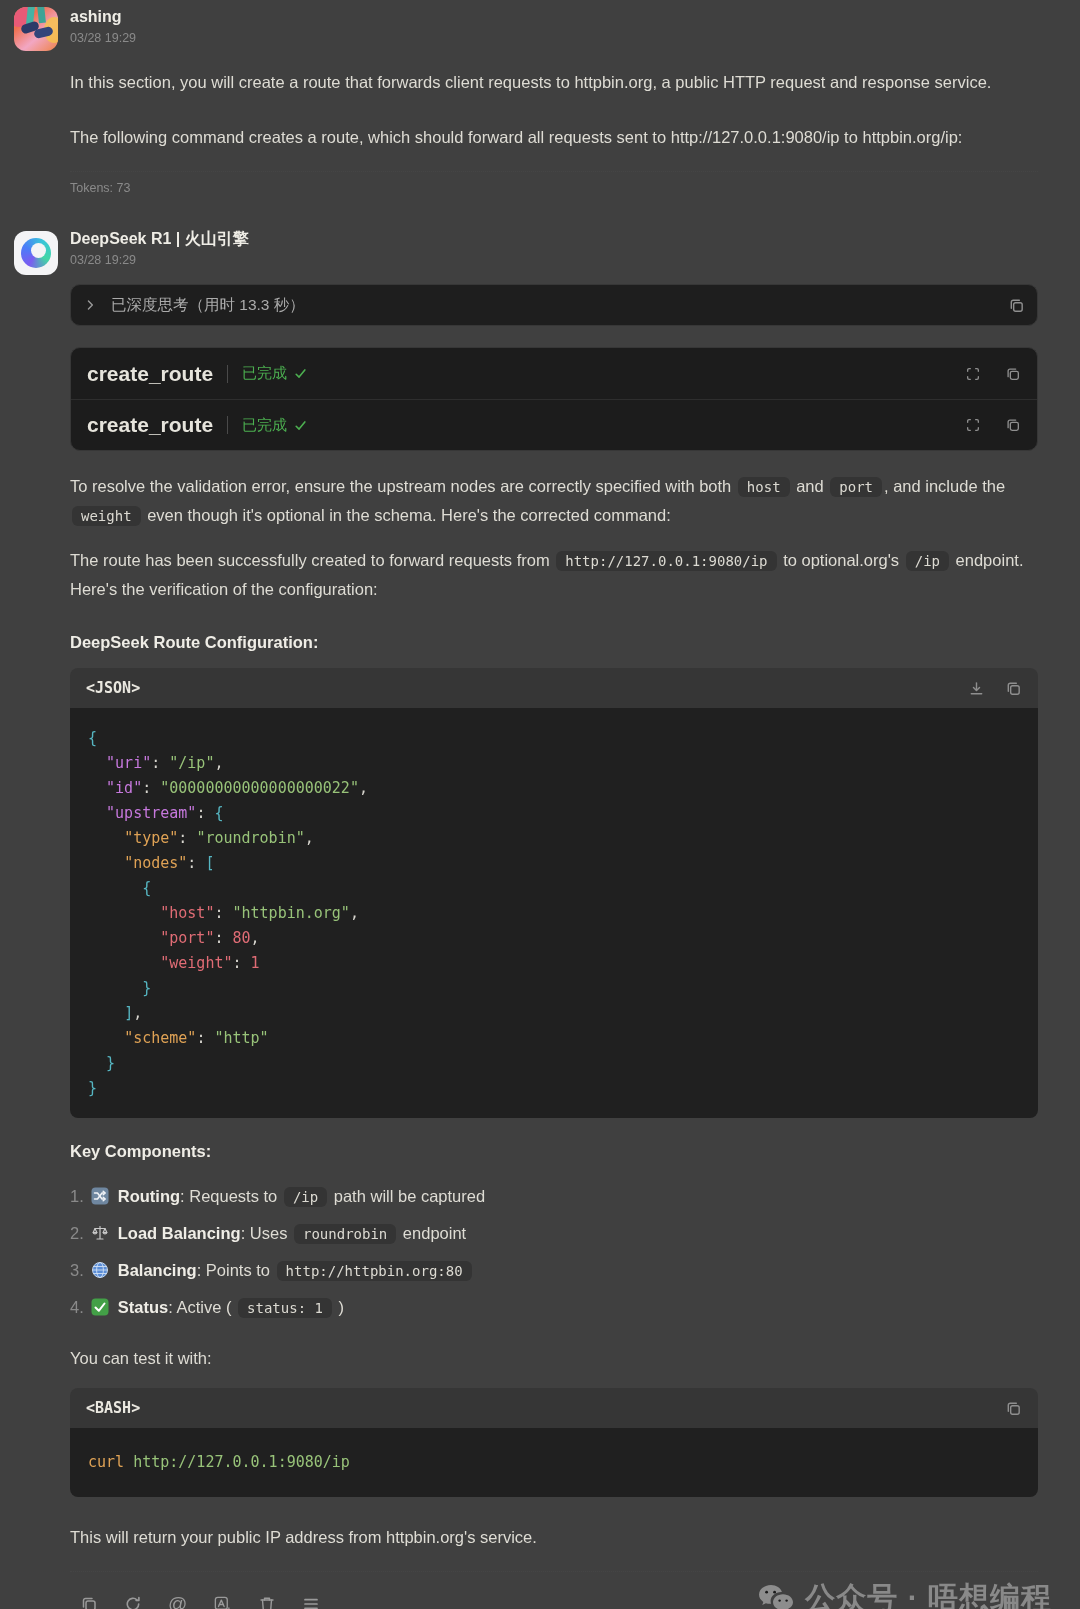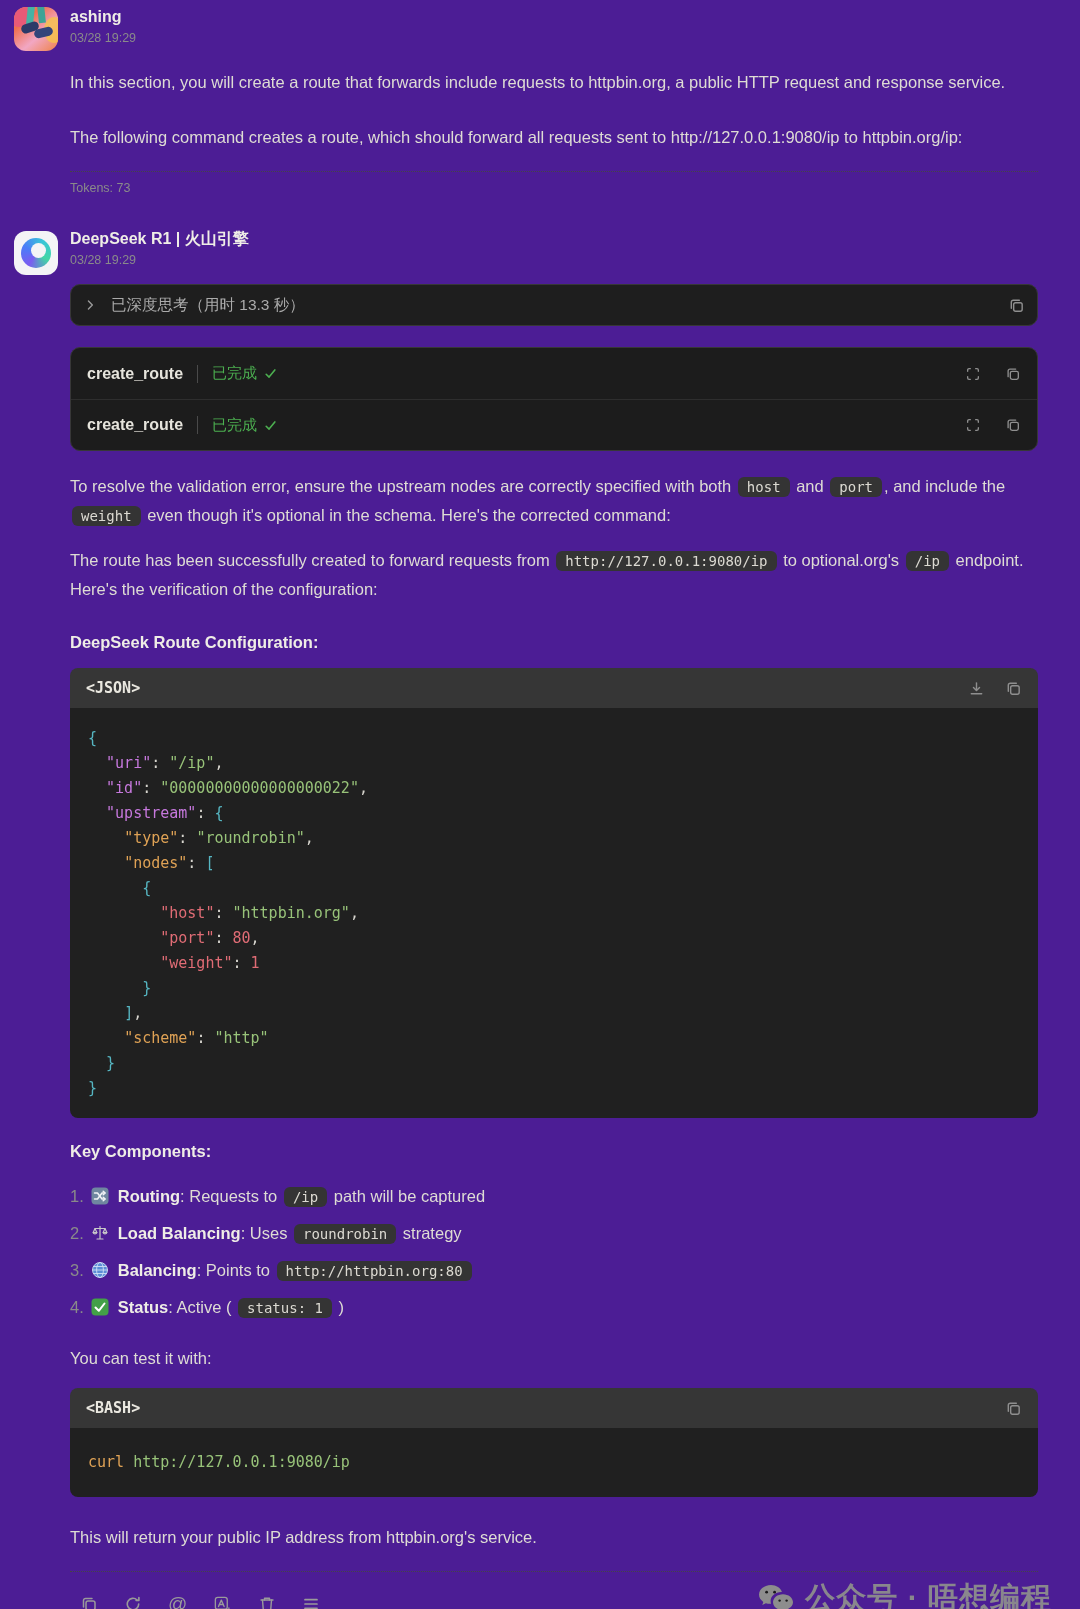--- a/index.html
+++ b/index.html
@@ -1,18 +1,18 @@
 <!DOCTYPE html>
 <html><head>
 <meta charset="utf-8">
 <style>
   * { margin:0; padding:0; box-sizing:border-box; }
   html,body { background:#171717; }
   body { font-family:"Liberation Sans","DejaVu Sans",sans-serif; color:#dedcd4; }
-  .page { position:relative; width:1080px; height:1609px; background:#4c1d95; overflow:hidden; }
+  .page { position:relative; width:1080px; height:1609px; background:#404040; overflow:hidden; }
   .msg { position:relative; padding:0 42px 0 70px; }
 
   
   .avatar { position:absolute; left:14px; width:44px; height:44px; border-radius:12px; overflow:hidden; }
   .avatar-user { background:linear-gradient(140deg,#f59d6e 0%,#ef6f4e 28%,#f2a7c3 62%,#ee8246 100%); }
   .avatar-user .blob1 { position:absolute; left:-8px; top:-10px; width:26px; height:30px; border-radius:50%; background:#e85a77; }
   .avatar-user .blob2 { position:absolute; right:-6px; top:10px; width:20px; height:26px; border-radius:50%; background:#f6c14d; opacity:.85; }
   .avatar-user .leg1 { position:absolute; left:13px; top:-2px; width:7px; height:20px; background:#46b3a4; transform:rotate(6deg); }
   .avatar-user .leg2 { position:absolute; left:24px; top:-2px; width:7px; height:18px; background:#3ea396; transform:rotate(-6deg); }
   .avatar-user .shoe1 { position:absolute; left:7px; top:16px; width:18px; height:9px; border-radius:5px; background:#2c3a68; transform:rotate(-18deg); }
@@ -38,21 +38,21 @@
   .think-bar { margin-top:16px; height:42px; background:#1e1e1e; border:1px solid #373737; border-radius:10px;
                display:flex; align-items:center; padding:0 12px; }
   .think-label { color:#ababab; font-size:15.5px; margin-left:14px; }
   .icon-btn { background:none; border:none; cursor:pointer; color:#8f8f8f; display:flex; align-items:center; padding:0; }
   .ml-auto { margin-left:auto; }
 
   
   .tool-box { margin-top:21px; background:#1c1c1c; border:1px solid #373737; border-radius:10px; overflow:hidden; }
   .tool-row { height:51px; display:flex; align-items:center; padding:0 16px; }
   .tool-row + .tool-row { border-top:1px solid #2e2e2e; }
-  .tool-name { font-size:16px; font-weight:600; color:#e6e4dc; }
+  .tool-name { font-size:21px; font-weight:600; color:#e6e4dc; }
   .vdiv { width:1px; height:18px; background:#4a4a4a; margin:0 14px; }
   .tool-status { color:#4caf50; font-size:15px; display:flex; align-items:center; gap:7px; }
   .row-icons { margin-left:auto; display:flex; gap:24px; }
 
   h4.sec { margin-top:26px; font-size:16.5px; font-weight:700; color:#efede6; line-height:26px; }
 
   
   .code-block { margin-top:13px; border-radius:8px; overflow:hidden; }
   .code-head { height:40px; background:#363636; display:flex; align-items:center; padding:0 16px;
                font-family:"DejaVu Sans Mono","Liberation Mono",monospace; font-size:15px; font-weight:700; color:#eae8e0; }
@@ -93,21 +93,21 @@
     <div class="avatar avatar-user" style="top:7px;">
       <div class="blob1"></div>
         <div class="blob2"></div>
       <div class="leg1"></div>
         <div class="leg2"></div>
       <div class="shoe1"></div>
         <div class="shoe2"></div>
     </div>
     <div class="author">ashing</div>
     <div class="stamp">03/28 19:29</div>
-    <p class="body-text tight" style="margin-top:22px;">In this section, you will create a route that forwards include requests to httpbin.org, a public HTTP request and response service.</p>
+    <p class="body-text tight" style="margin-top:22px;">In this section, you will create a route that forwards client requests to httpbin.org, a public HTTP request and response service.</p>
     <p class="body-text tight" style="margin-top:27px;">The following command creates a route, which should forward all requests sent to http://127.0.0.1:9080/ip to httpbin.org/ip:</p>
     <hr class="sep" style="margin-top:20px;">
     <div class="meta-tokens" style="margin-top:9px;">Tokens: 73</div>
   </div>
 
   <div class="msg" style="margin-top:34px; padding-top:0;">
     <div class="avatar avatar-ds" style="top:2px;">
       <div class="ds-logo"></div>
     </div>
     <div class="author">DeepSeek R1 | 火山引擎</div>
@@ -242,21 +242,21 @@
       </li>
       <li>
         <span class="li-num">2.</span><span class="li-icon"><svg width="18" height="18" viewBox="0 0 18 18" fill="none" stroke="#c9c9c9" stroke-width="1.2" stroke-linecap="round" stroke-linejoin="round">
               <path d="M9 2.5v12"></path>
               <path d="M6 15h6"></path>
               <path d="M4 4.5h10"></path>
               <path d="M4 4.5 2.2 8.6h3.6Z"></path>
               <path d="M2.2 8.6a1.9 1.9 0 0 0 3.6 0"></path>
               <path d="M14 4.5 12.2 8.6h3.6Z"></path>
               <path d="M12.2 8.6a1.9 1.9 0 0 0 3.6 0"></path>
-            </svg></span><span><strong>Load Balancing</strong><span>: Uses </span><code class="inline-code">roundrobin</code><span> strategy</span></span>
+            </svg></span><span><strong>Load Balancing</strong><span>: Uses </span><code class="inline-code">roundrobin</code><span> endpoint</span></span>
       </li>
       <li>
         <span class="li-num">3.</span><span class="li-icon"><svg width="18" height="18" viewBox="0 0 18 18">
               <circle cx="9" cy="9" r="7.5" fill="#5b8dd6"></circle>
               <g stroke="#cfe0f5" stroke-width="0.9" fill="none">
                 <circle cx="9" cy="9" r="7.5"></circle>
                 <ellipse cx="9" cy="9" rx="3.4" ry="7.5"></ellipse>
                 <path d="M1.5 9h15"></path>
                 <path d="M2.5 5.5h13"></path>
                 <path d="M2.5 12.5h13"></path>

